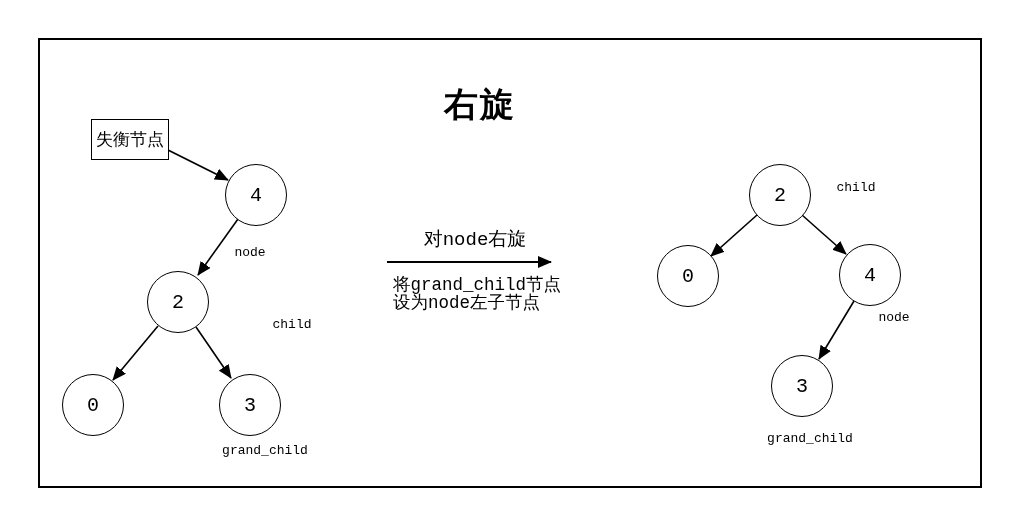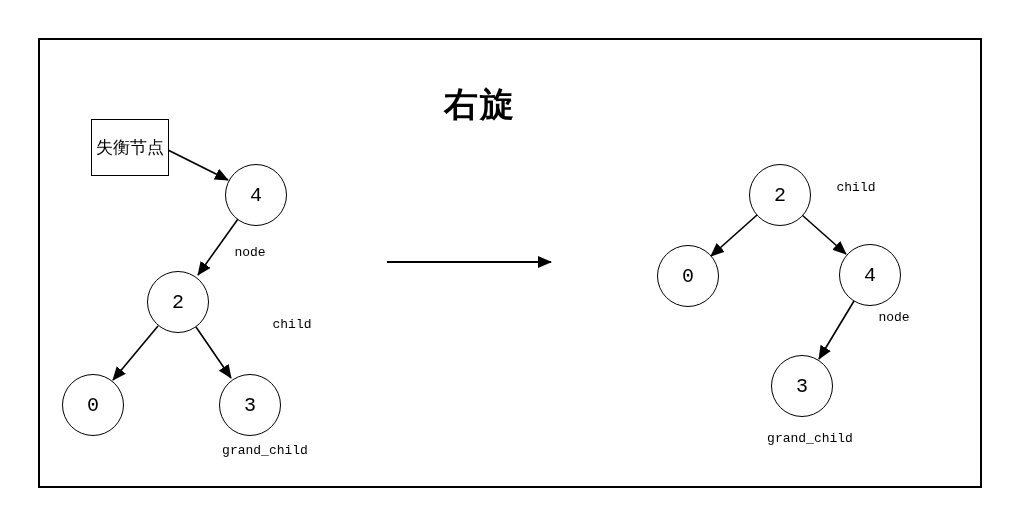--- a/index.html
+++ b/index.html
@@ -59,21 +59,21 @@
     position: absolute;
     transform: translate(-50%, -50%);
     font-size: 13px;
     white-space: nowrap;
   }
   .callout-box {
     position: absolute;
     left: 91px;
     top: 119px;
     border: 1.6px solid #000000;
-    padding: 16px 4px;
+    padding: 8px 4px;
     font-size: 17px;
     white-space: nowrap;
     background: #ffffff;
     box-sizing: border-box;
   }
   .caption-top {
     position: absolute;
     left: 475px;
     top: 226px;
     transform: translateX(-50%);
@@ -121,20 +121,25 @@
 
   <div class="tree-node" style="left:225px; top:164px;">4</div>
   <div class="tree-node" style="left:147px; top:271px;">2</div>
   <div class="tree-node" style="left:62px; top:374px;">0</div>
   <div class="tree-node" style="left:219px; top:374px;">3</div>
 
   <div class="edge-label" style="left:250px; top:252px;">node</div>
   <div class="edge-label" style="left:292px; top:324px;">child</div>
   <div class="edge-label" style="left:265px; top:450px;">grand_child</div>
 
+  <div class="caption-top">对node右旋</div>
+  <div class="caption-bottom">
+    <div>将grand_child节点</div>
+    <div>设为node左子节点</div>
+  </div>
 
   <div class="tree-node" style="left:749px; top:164px;">2</div>
   <div class="tree-node" style="left:657px; top:245px;">0</div>
   <div class="tree-node" style="left:839px; top:244px;">4</div>
   <div class="tree-node" style="left:771px; top:355px;">3</div>
 
   <div class="edge-label" style="left:856px; top:187px;">child</div>
   <div class="edge-label" style="left:894px; top:317px;">node</div>
   <div class="edge-label" style="left:810px; top:438px;">grand_child</div>
 

